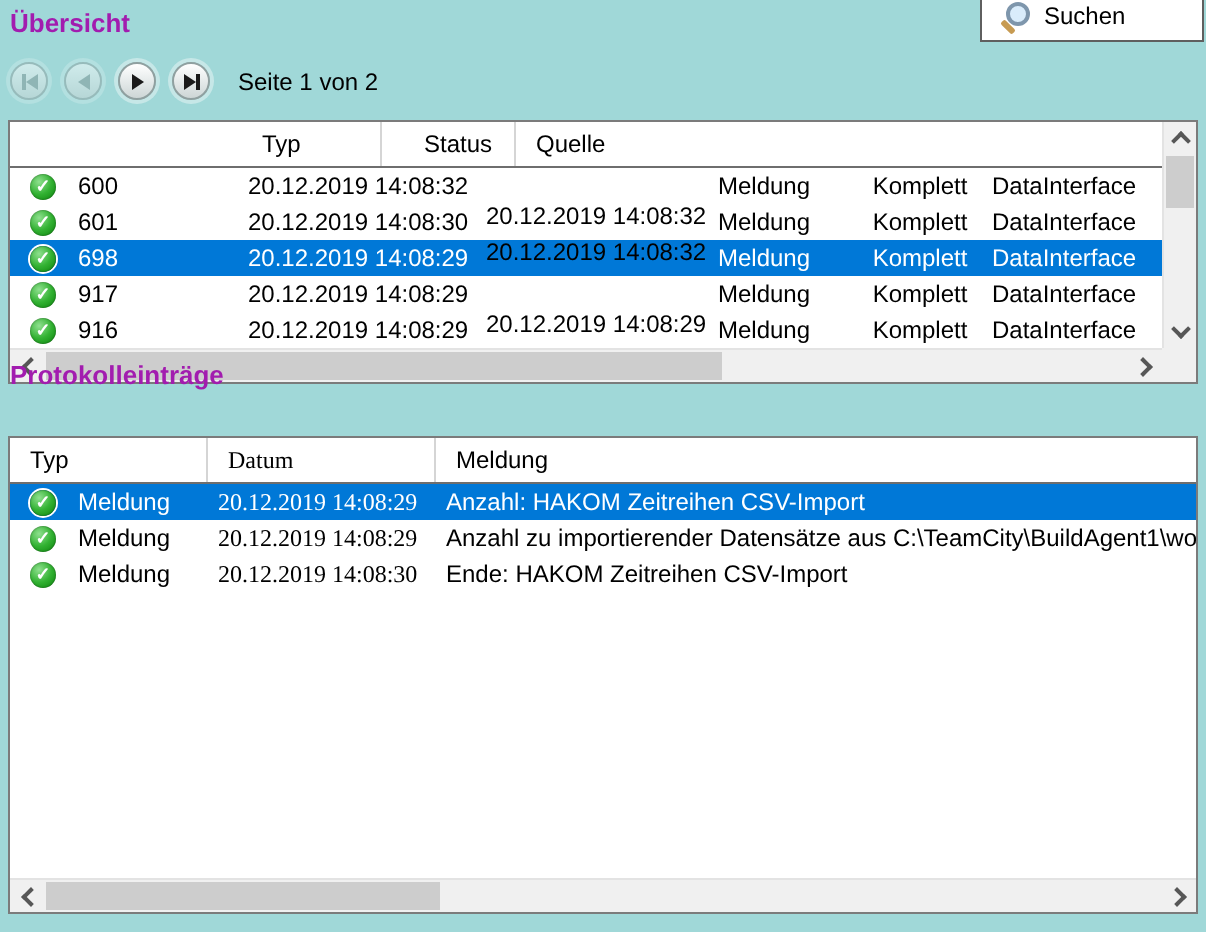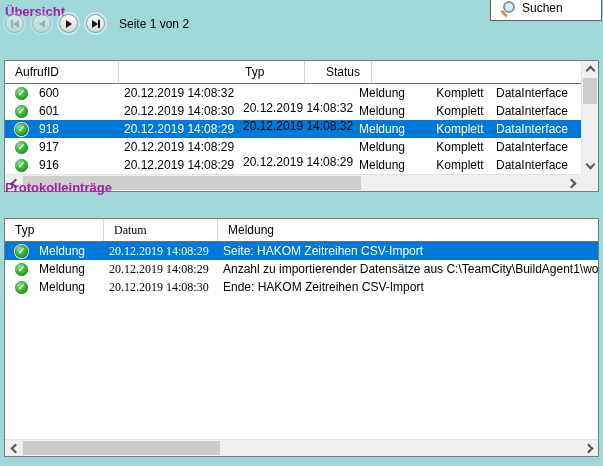--- a/index.html
+++ b/index.html
@@ -19,21 +19,21 @@
     position:absolute;left:490px;top:-5px;width:112px;height:26px;
     background:#fff;border:1px solid #5f5f5f;
     display:flex;align-items:center;gap:7px;padding:0 0 0 9px;box-sizing:border-box;
     font-size:12px;color:#000;cursor:default;
   }
   .mag{position:relative;width:15px;height:14px;flex:0 0 auto;}
   .mag .lens{position:absolute;right:0;top:0;width:8px;height:8px;border:2px solid #7e96ac;border-radius:50%;background:#d9ecfb;}
   .mag .handle{position:absolute;left:0;bottom:0;width:8px;height:3px;background:#c79b52;transform:rotate(45deg);border-radius:1px;}
 
   
-  .pager{position:absolute;left:5px;top:14px;display:flex;align-items:center;}
+  .pager{position:absolute;left:5px;top:31px;display:flex;align-items:center;}
   .navbtn{
     width:17px;height:17px;border-radius:50%;margin-right:8px;
     border:1px solid #90a0a0;background:linear-gradient(180deg,#ffffff,#cdd6d6);
     box-shadow:0 0 0 2px rgba(255,255,255,.4);
     display:flex;align-items:center;justify-content:center;cursor:default;
   }
   .navbtn.disabled{opacity:.5;}
   .tri-r{width:0;height:0;border-top:4px solid transparent;border-bottom:4px solid transparent;border-left:6px solid #1a1a1a;}
   .tri-l{width:0;height:0;border-top:4px solid transparent;border-bottom:4px solid transparent;border-right:6px solid #1a1a1a;}
   .bar{width:2px;height:8px;background:#1a1a1a;}
@@ -114,24 +114,24 @@
     </div>
   <div class="navbtn">
       <span class="tri-r"></span>
       <span class="bar"></span>
     </div>
   <span class="pager-label">Seite 1 von 2</span>
 </div>
 
 <div class="grid" id="grid1">
   <div class="grid-header">
-    <div class="hcell c1-id">AufrufID</div>
     <div class="hcell c1-bis">Bis</div>
     <div class="hcell c1-typ">Typ</div>
     <div class="hcell c1-status">Status</div>
+    <div class="hcell c1-quelle">Quelle</div>
   </div>
   <div class="rows-wrap">
     <div class="row">
       <div class="cell first c1-id">
           <span class="status-ok">✓</span>
           <span>600</span>
         </div>
       <div class="cell c1-von">20.12.2019 14:08:32</div>
       <div class="cell c1-bis">20.12.2019 14:08:32</div>
       <div class="cell c1-typ">Meldung</div>
@@ -145,21 +145,21 @@
         </div>
       <div class="cell c1-von">20.12.2019 14:08:30</div>
       <div class="cell c1-bis">20.12.2019 14:08:32</div>
       <div class="cell c1-typ">Meldung</div>
       <div class="cell c1-status">Komplett</div>
       <div class="cell c1-quelle">DataInterface</div>
     </div>
     <div class="row selected">
       <div class="cell first c1-id">
           <span class="status-ok">✓</span>
-          <span>918</span>
+          <span>698</span>
         </div>
       <div class="cell c1-von">20.12.2019 14:08:29</div>
       <div class="cell c1-bis">20.12.2019 14:08:30</div>
       <div class="cell c1-typ">Meldung</div>
       <div class="cell c1-status">Komplett</div>
       <div class="cell c1-quelle">DataInterface</div>
     </div>
     <div class="row">
       <div class="cell first c1-id">
           <span class="status-ok">✓</span>
@@ -212,21 +212,21 @@
     <div class="hcell c2-datum">Datum</div>
     <div class="hcell c2-meldung">Meldung</div>
   </div>
   <div class="rows-wrap">
     <div class="row selected">
       <div class="cell first c2-typ">
           <span class="status-ok">✓</span>
           <span>Meldung</span>
         </div>
       <div class="cell c2-datum">20.12.2019 14:08:29</div>
-      <div class="cell c2-meldung">Seite: HAKOM Zeitreihen CSV-Import</div>
+      <div class="cell c2-meldung">Anzahl: HAKOM Zeitreihen CSV-Import</div>
     </div>
     <div class="row">
       <div class="cell first c2-typ">
           <span class="status-ok">✓</span>
           <span>Meldung</span>
         </div>
       <div class="cell c2-datum">20.12.2019 14:08:29</div>
       <div class="cell c2-meldung">Anzahl zu importierender Datensätze aus C:\TeamCity\BuildAgent1\work\9801</div>
     </div>
     <div class="row">

